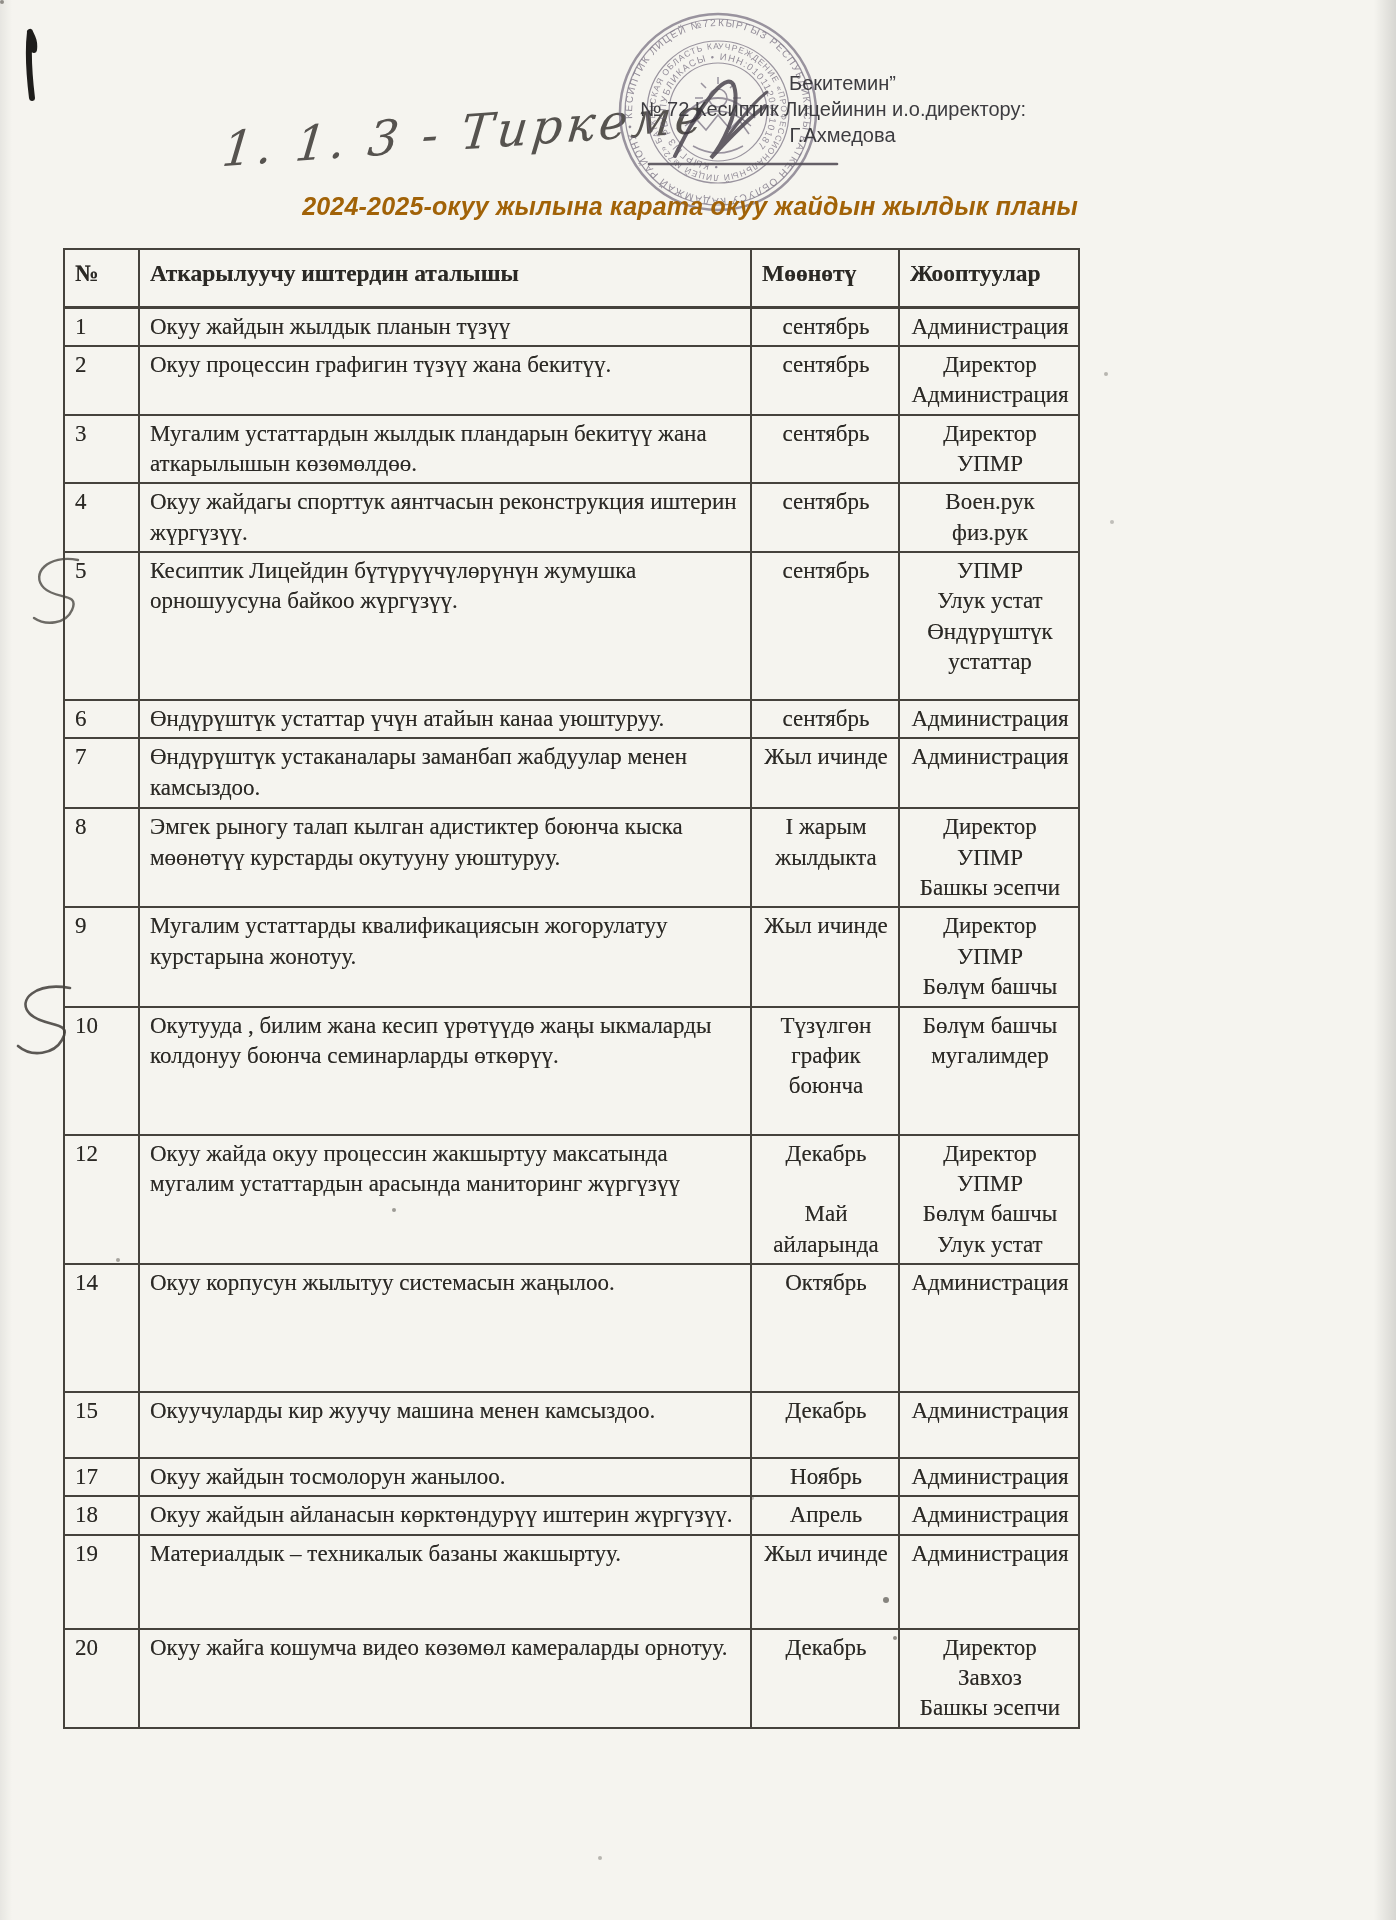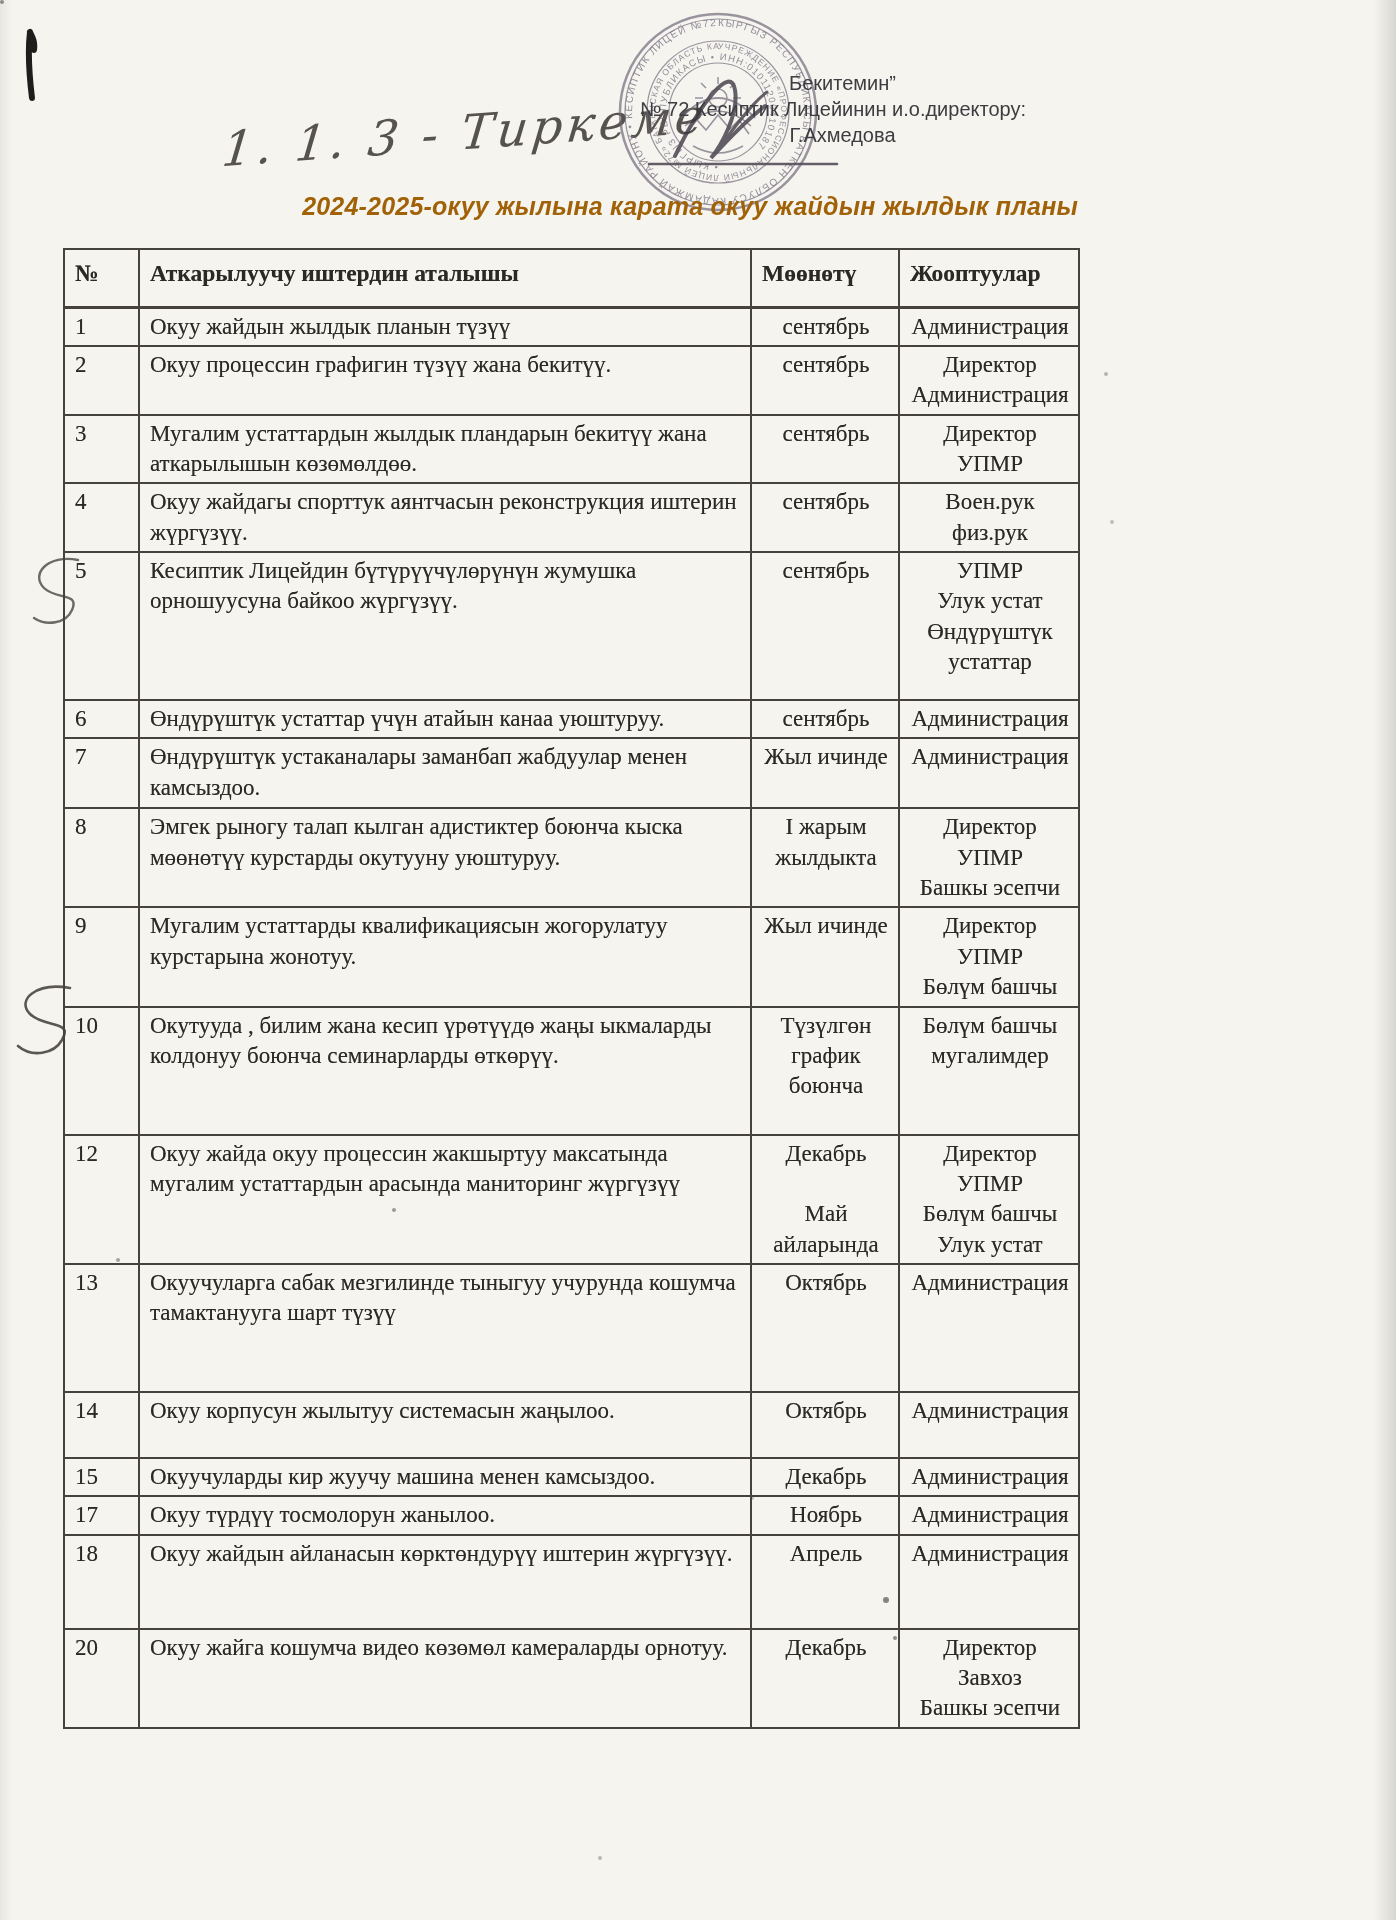--- a/index.html
+++ b/index.html
@@ -278,50 +278,50 @@
       <td>Окуу жайда окуу процессин жакшыртуу максатында мугалим устаттардын арасында маниторинг жүргүзүү</td>
       <td class="pre">Декабрь
 
 Май айларында</td>
       <td class="pre">Директор
 УПМР
 Бөлүм башчы
 Улук устат</td>
     </tr>
           <tr>
-      <td>13</td>
-      <td>Окуучуларга сабак мезгилинде тыныгуу учурунда кошумча тамактанууга шарт түзүү</td>
-      <td class="pre">Октябрь</td>
-      <td class="pre">Администрация</td>
-    </tr>
-          <tr>
       <td>14</td>
       <td>Окуу корпусун жылытуу системасын жаңылоо.</td>
       <td class="pre">Октябрь</td>
       <td class="pre">Администрация</td>
     </tr>
           <tr>
       <td>15</td>
       <td>Окуучуларды кир жуучу машина менен камсыздоо.</td>
       <td class="pre">Декабрь</td>
       <td class="pre">Администрация</td>
     </tr>
           <tr>
       <td>17</td>
-      <td>Окуу түрдүү тосмолорун жанылоо.</td>
+      <td>Окуу жайдын тосмолорун жанылоо.</td>
       <td class="pre">Ноябрь</td>
       <td class="pre">Администрация</td>
     </tr>
           <tr>
       <td>18</td>
       <td>Окуу жайдын айланасын көрктөндурүү иштерин жүргүзүү.</td>
       <td class="pre">Апрель</td>
       <td class="pre">Администрация</td>
     </tr>
           <tr>
+      <td>19</td>
+      <td>Материалдык – техникалык базаны жакшыртуу.</td>
+      <td class="pre">Жыл ичинде</td>
+      <td class="pre">Администрация</td>
+    </tr>
+          <tr>
       <td>20</td>
       <td>Окуу жайга кошумча видео көзөмөл камераларды орнотуу.</td>
       <td class="pre">Декабрь</td>
       <td class="pre">Директор
 Завхоз
 Башкы эсепчи</td>
     </tr>
         </tbody>
     </table>
   </div>

